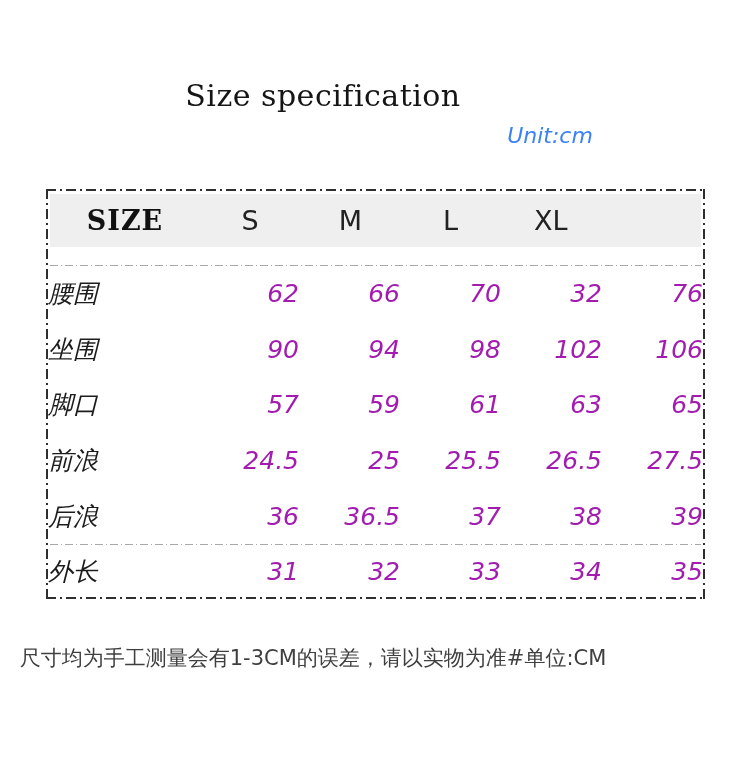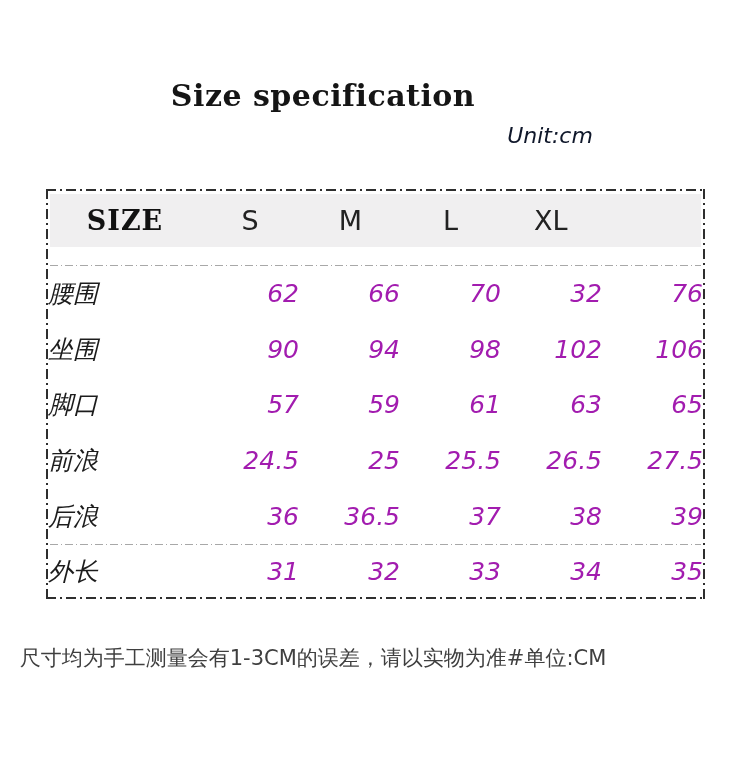--- a/index.html
+++ b/index.html
@@ -11,34 +11,34 @@
     overflow: hidden;
   }
   .page { position: absolute; inset: 0; background: #ffffff; }
 
   
   .title {
     position: absolute;
     left: 0; top: 78px; width: 646px;
     text-align: center;
     font-family: "DejaVu Serif", "Liberation Serif", serif;
-    font-weight: 700;
+    font-weight: 400;
     font-size: 30px;
     letter-spacing: 0.5px;
     color: #151515;
   }
 
   
   .unit {
     position: absolute;
     left: 400px; top: 123px; width: 300px;
     text-align: center;
     font-style: italic;
     font-size: 22px;
-    color: #0f172a;
+    color: #3b82f6;
   }
 
   
   .size-table {
     position: absolute;
     left: 46px; top: 189px;
     width: 659px; height: 410px;
   }
 
   

